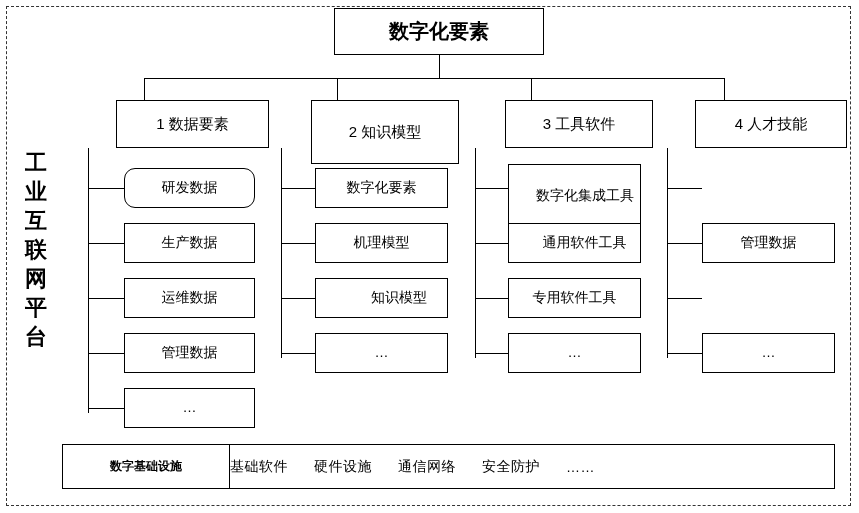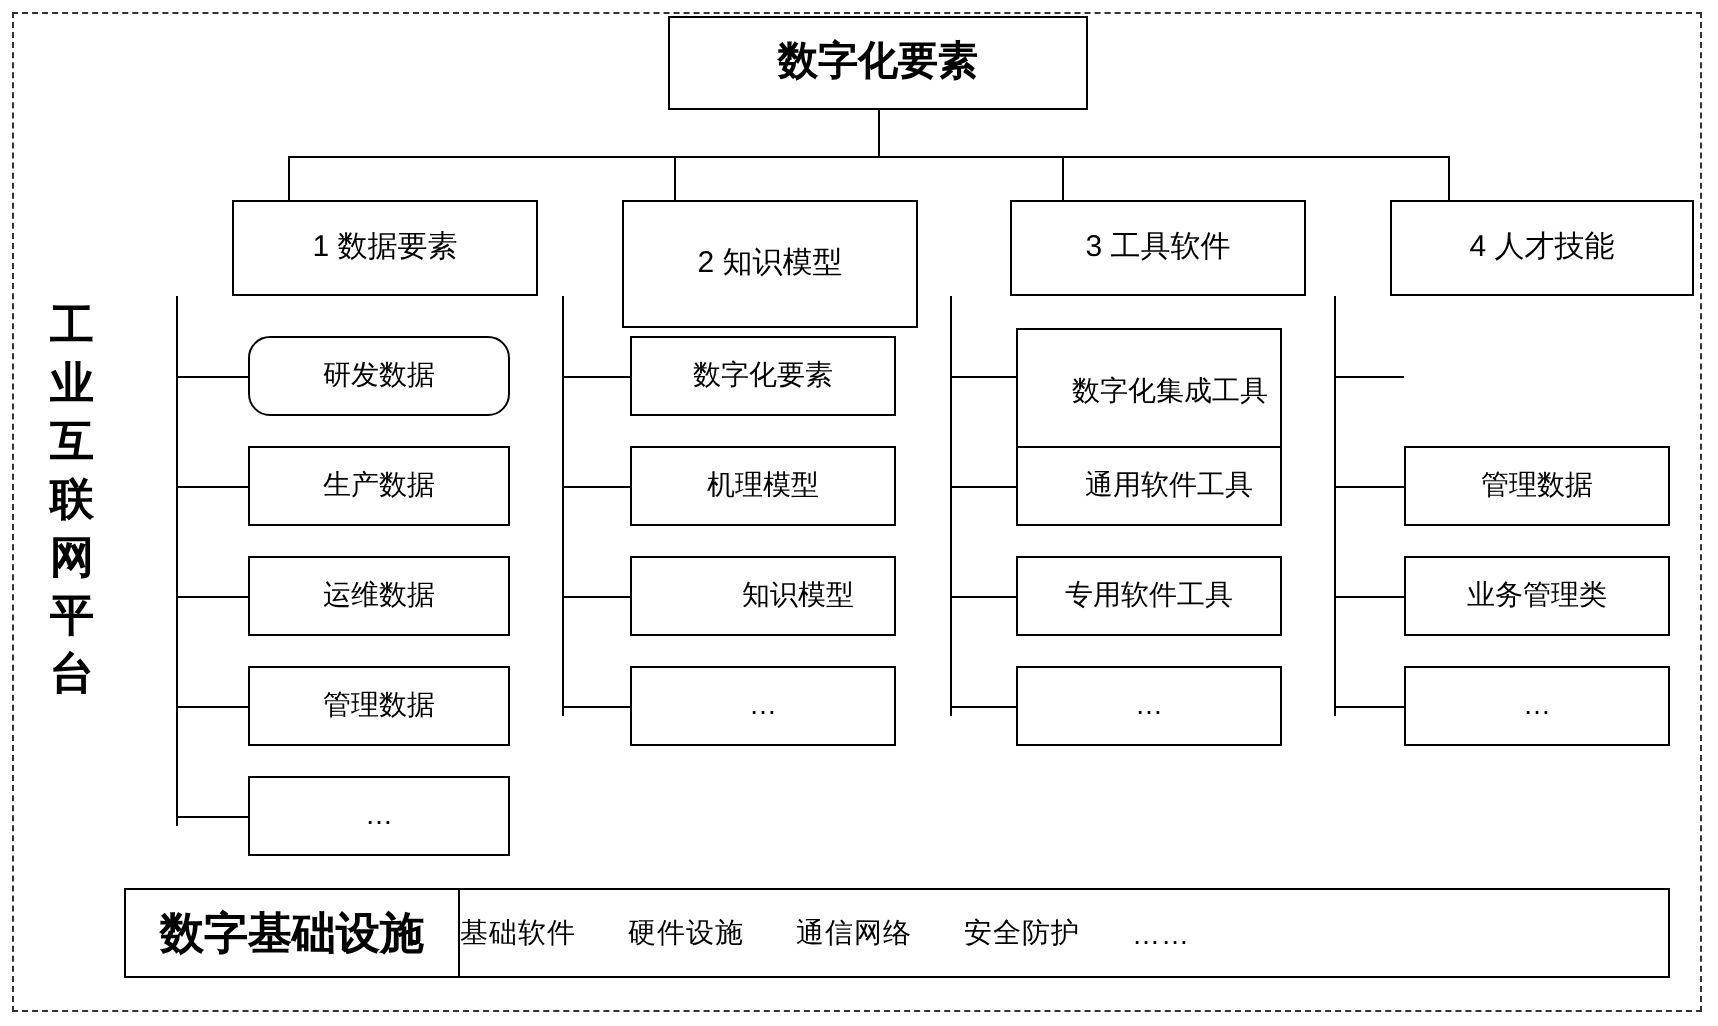--- a/index.html
+++ b/index.html
@@ -44,21 +44,21 @@
   }
   .cat-box {
     font-size: 15px;
     font-weight: normal;
     margin-left: 48px;
   }
   .leaf-box {
     font-size: 14px;
   }
   .infra-box {
-    font-size: 22px;
+    font-size: 12px;
     font-weight: bold;
   }
   .infra-list {
     font-size: 14px;
     letter-spacing: 0.5px;
   }
   .vlabel {
     position: absolute;
     left: 18px;
     top: 148px;
@@ -137,21 +137,20 @@
   <div class="box leaf-box" style="left:508px; top:278px; width:133px; height:40px;">专用软件工具</div>
   <div class="box leaf-box" style="left:508px; top:333px; width:133px; height:40px;">…</div>
 
   <div class="box cat-box" style="left:647px; top:100px; width:152px; height:48px;">4 人才技能</div>
   <div class="line v" style="left:667px; top:148px; height:210px;"></div>
   <div class="line h" style="left:667px; top:188px; width:35px;"></div>
   <div class="line h" style="left:667px; top:243px; width:35px;"></div>
   <div class="line h" style="left:667px; top:298px; width:35px;"></div>
   <div class="line h" style="left:667px; top:353px; width:35px;"></div>
   <div class="box leaf-box" style="left:702px; top:223px; width:133px; height:40px;">管理数据</div>
-  <div class="box leaf-box" style="left:702px; top:278px; width:133px; height:40px;">业务管理类</div>
   <div class="box leaf-box" style="left:702px; top:333px; width:133px; height:40px;">…</div>
 
   <div class="box" style="left:62px; top:444px; width:773px; height:45px; justify-content:flex-start;"></div>
   <div class="box infra-box" style="left:62px; top:444px; width:168px; height:45px;">数字基础设施</div>
   <div class="infra-items infra-list" style="left:230px; top:444px; width:605px; height:45px;">
     <span>基础软件</span>
     <span>硬件设施</span>
     <span>通信网络</span>
     <span>安全防护</span>
     <span>……</span>

